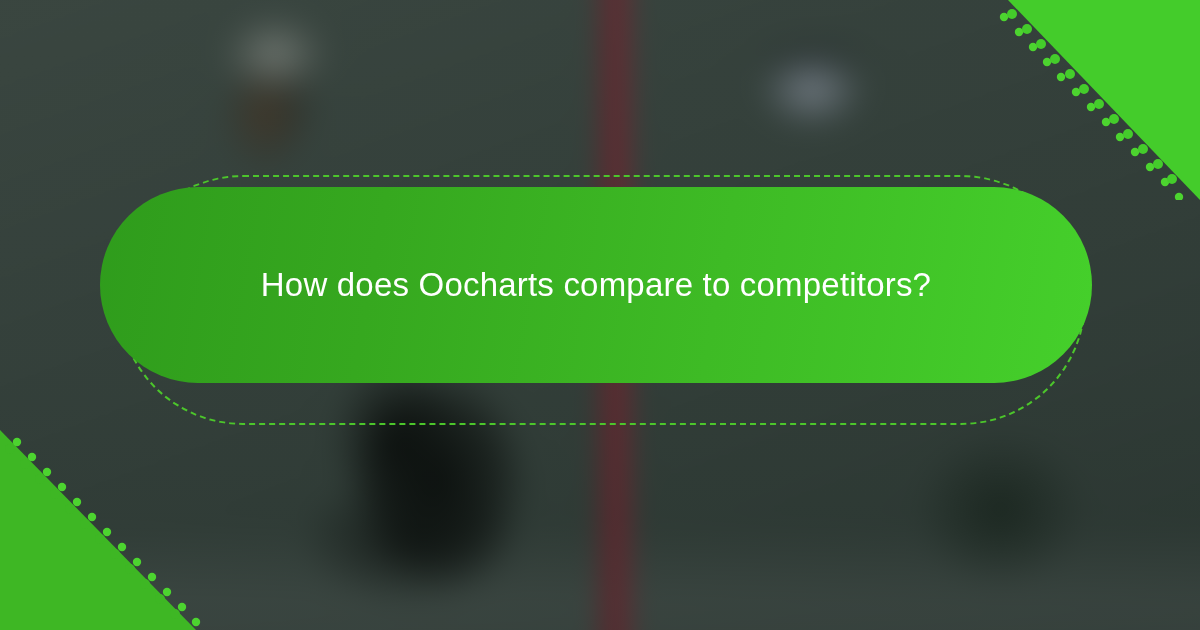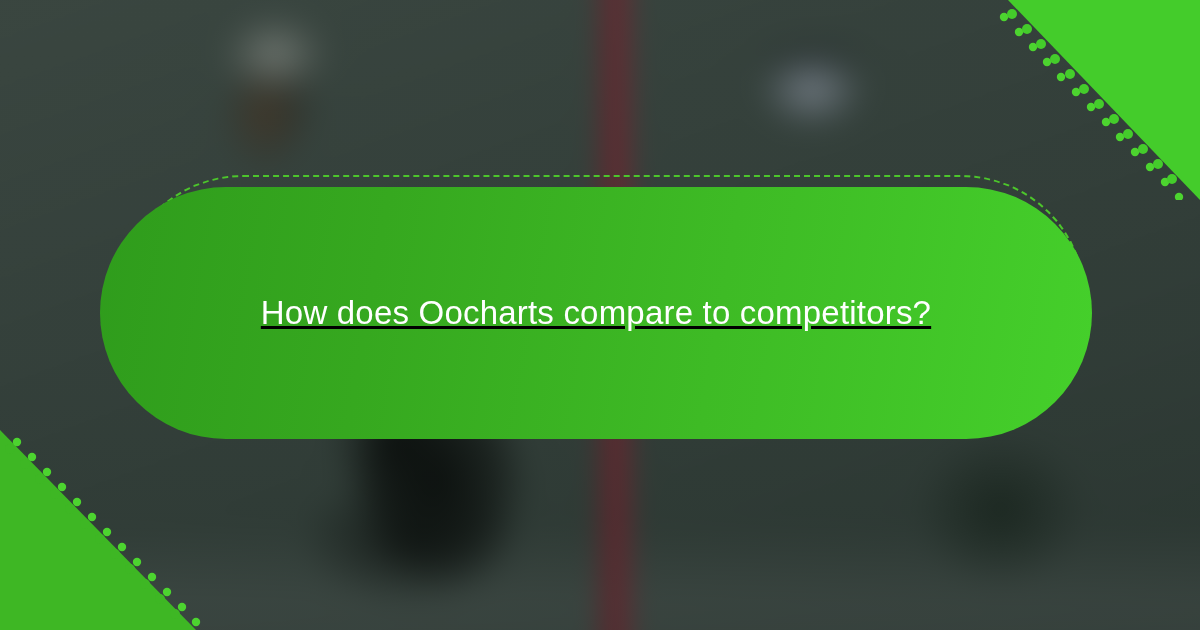--- a/index.html
+++ b/index.html
@@ -72,27 +72,26 @@
     height: 250px;
     border: 2px dashed #4CC62B;
     border-radius: 125px;
     box-sizing: border-box;
   }
   .pill-body {
     position: absolute;
     left: 0;
     top: 12px;
     width: 992px;
-    height: 252px;
+    height: 196px;
     border-radius: 126px;
     background: linear-gradient(100deg, #2f9c1c 0%, #36a81f 28%, #3ebb25 62%, #45d02b 100%);
     display: flex;
     align-items: center;
     justify-content: center;
-    text-decoration: underline;
   }
   .pill-title {
     color: #ffffff;
     font-size: 33px;
     font-weight: 400;
     letter-spacing: 0.2px;
     text-align: center;
     padding: 0 60px;
     line-height: 1.25;
     font-family: "Liberation Sans", sans-serif;

